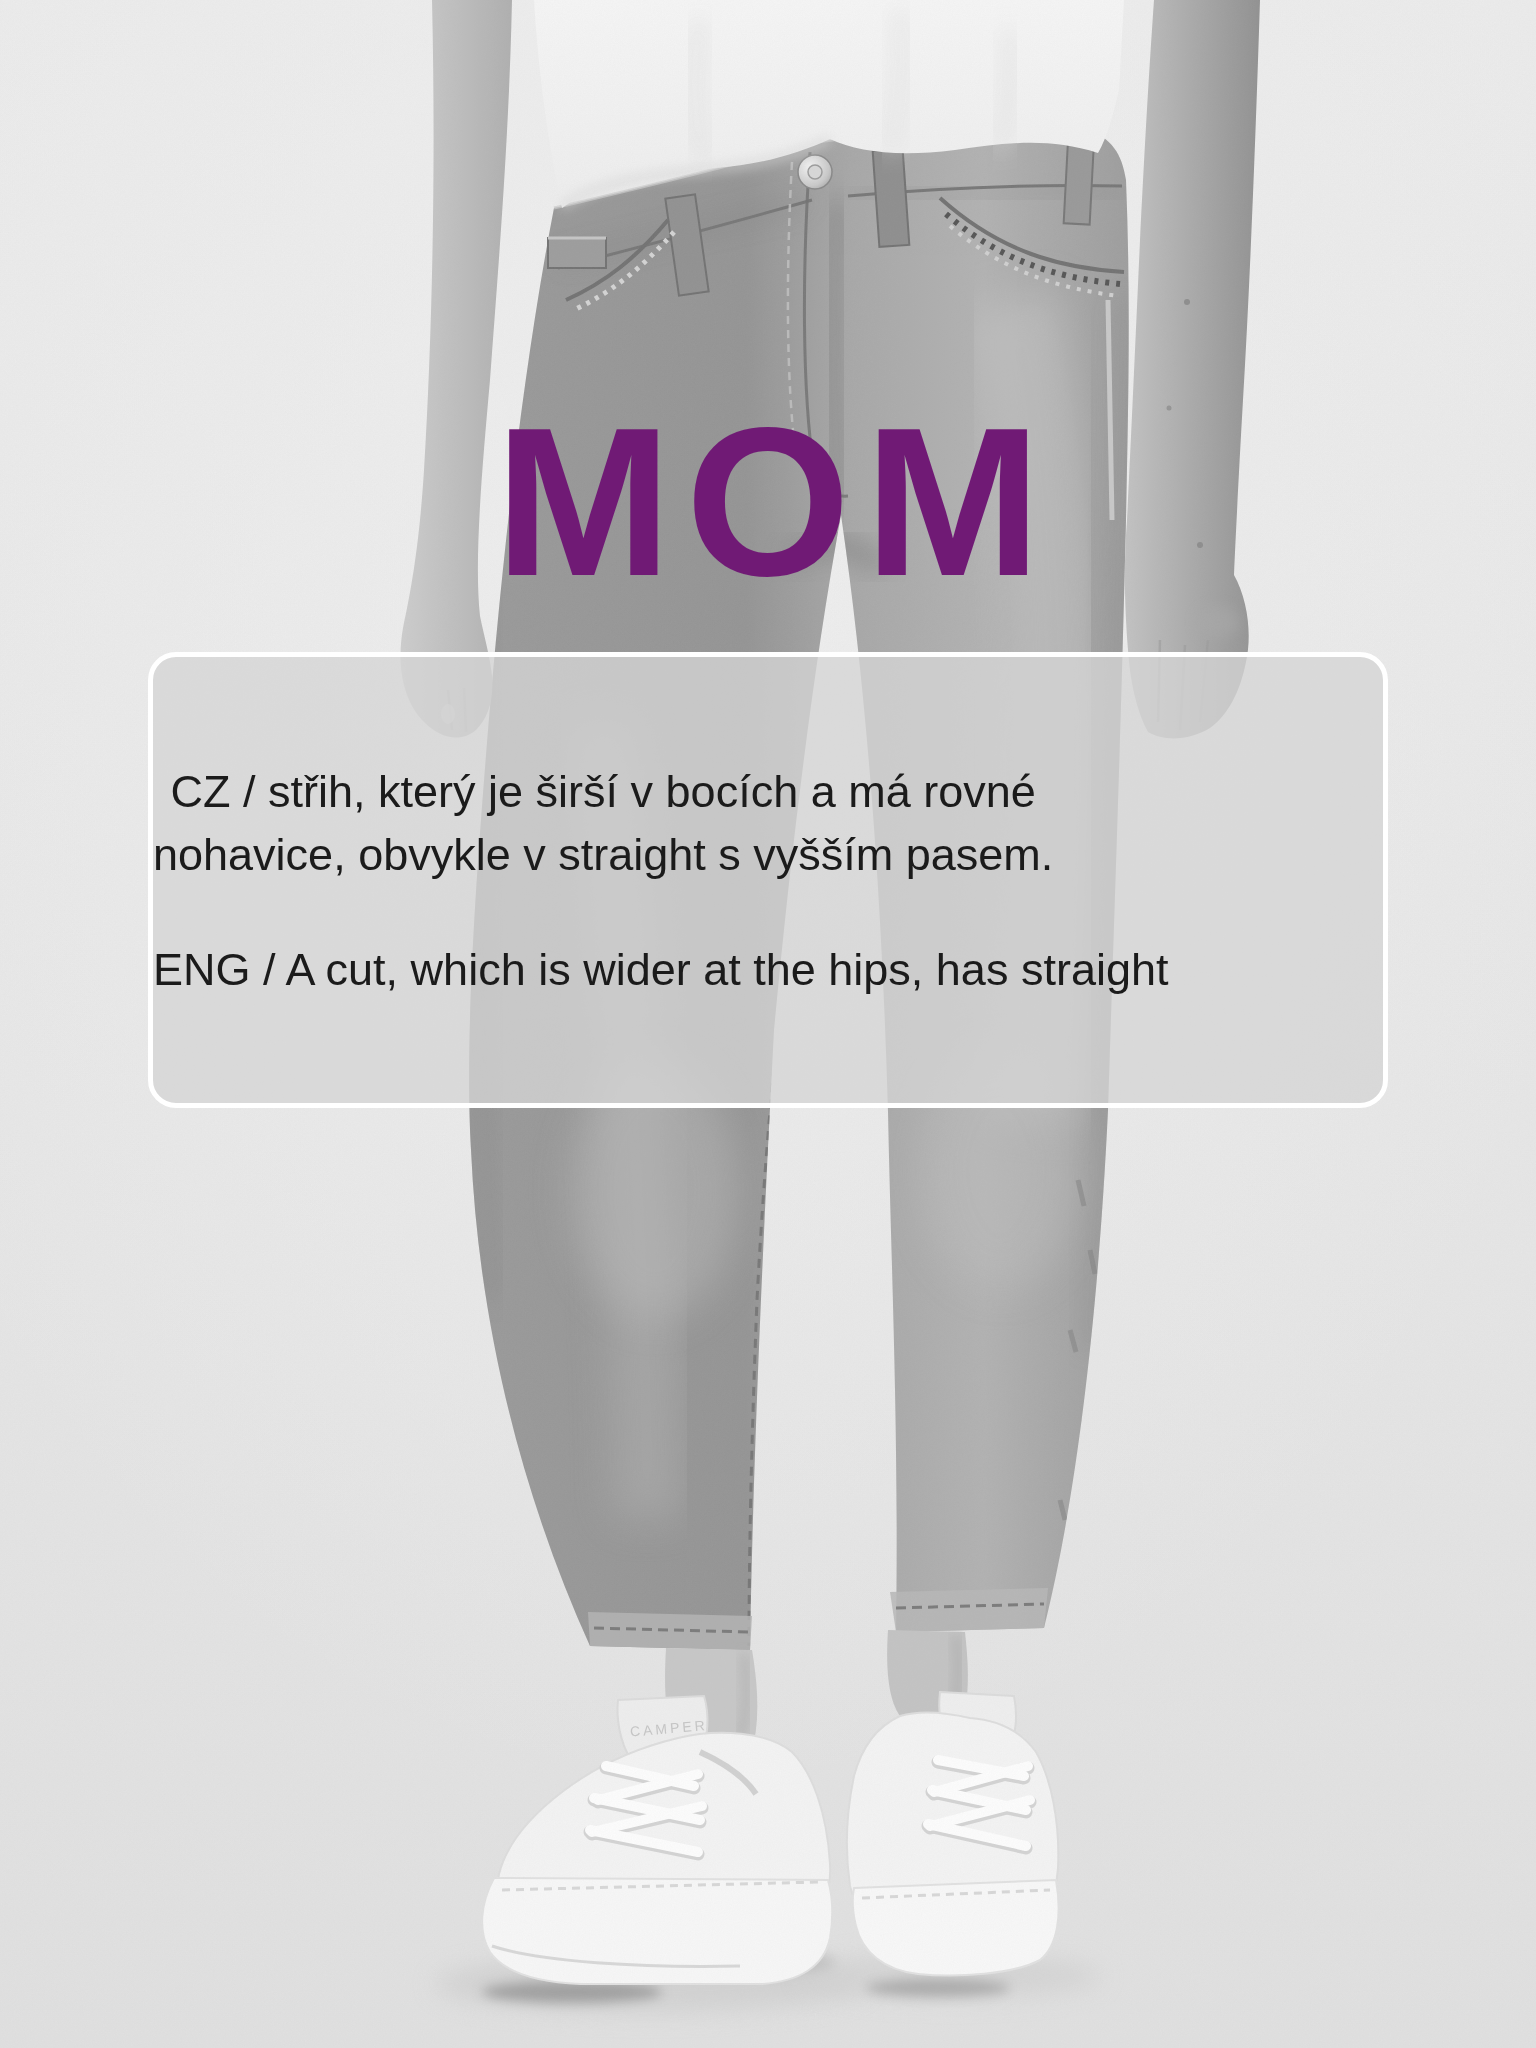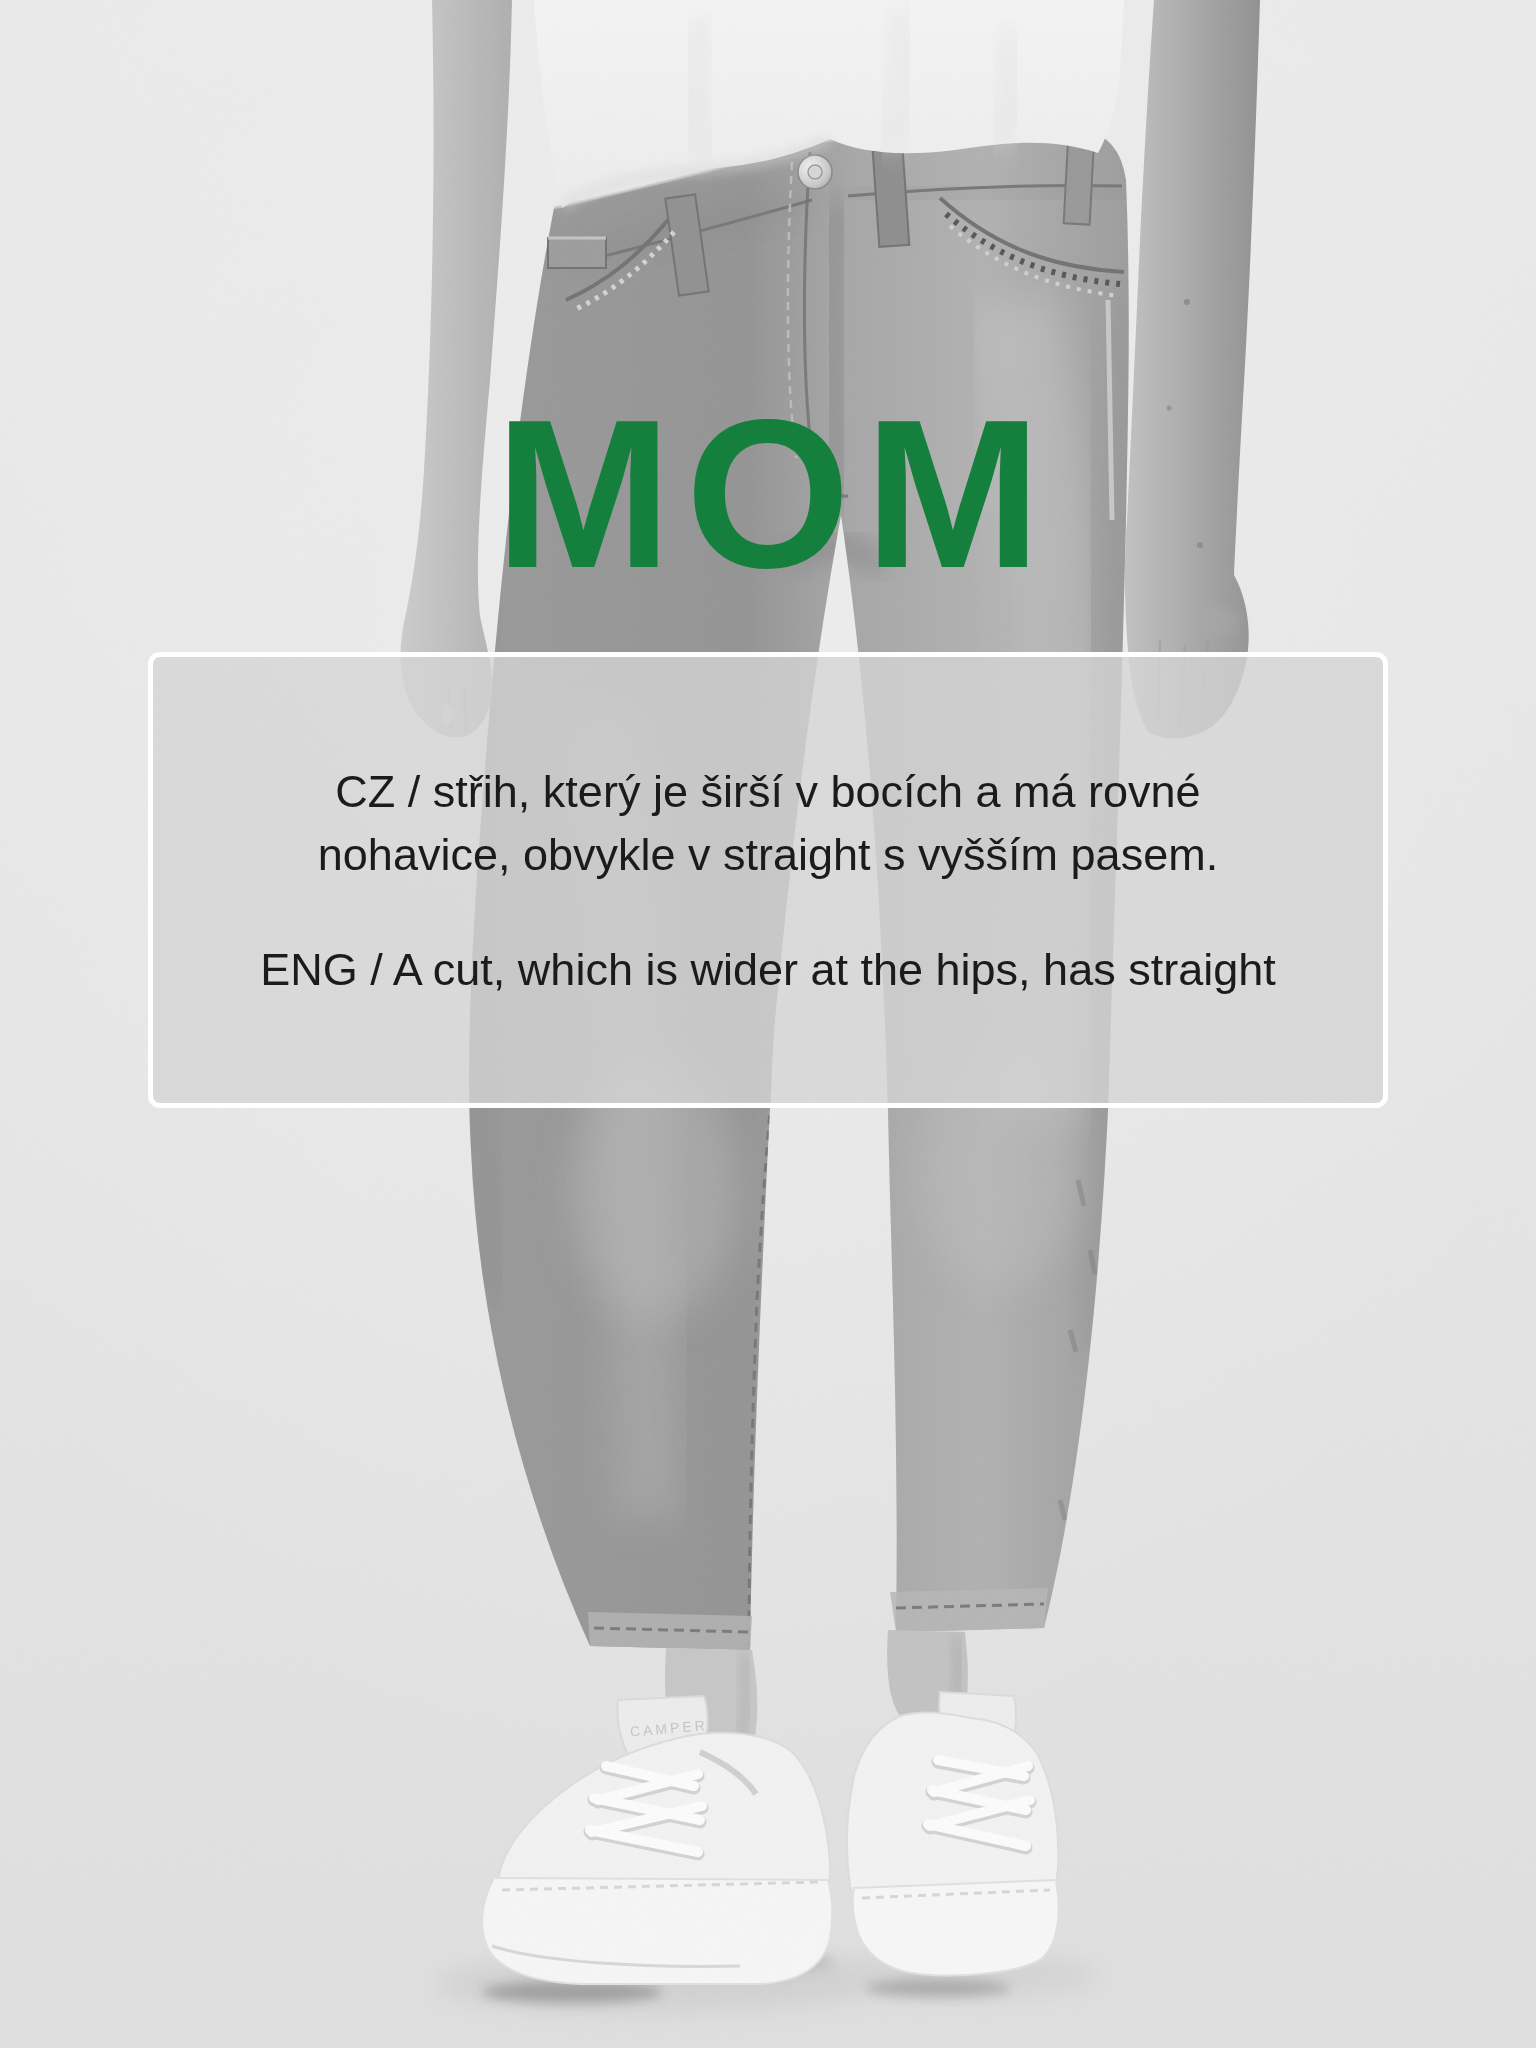--- a/index.html
+++ b/index.html
@@ -2,29 +2,29 @@
 <html><head>
 <meta charset="utf-8">
 <style>
   html,body{margin:0;padding:0;background:#cfcfcf;}
   .stage{
     position:relative;width:1536px;height:2048px;overflow:hidden;
     background:#e9e9e9;font-family:"Liberation Sans",sans-serif;
   }
   svg.photo{position:absolute;left:0;top:0;display:block;}
   .title{
-    position:absolute;top:388px;left:0;right:0;margin:0;
+    position:absolute;top:388px;left:0;right:0;margin:8px;
     text-align:center;font-weight:bold;font-size:212px;line-height:1;
-    letter-spacing:14px;text-indent:14px;color:#15803d;
+    letter-spacing:14px;text-indent:14px;color:#701a75;
   }
   .card{
     position:absolute;left:148px;top:652px;width:1240px;height:456px;
-    box-sizing:border-box;border:5px solid #ffffff;border-radius:12px;
+    box-sizing:border-box;border:5px solid #ffffff;border-radius:28px;
     background:rgba(213,213,213,0.78);
-    display:flex;flex-direction:column;justify-content:center;align-items:center;
+    display:flex;flex-direction:column;justify-content:center;align-items:flex-start;
     text-align:center;color:#1b1b1b;font-size:45px;line-height:63px;
   }
   .card p{margin:0;}
   .card .cz{margin-bottom:52px;}
 </style>
 </head>
 <body>
 
 <div class="stage">
 

